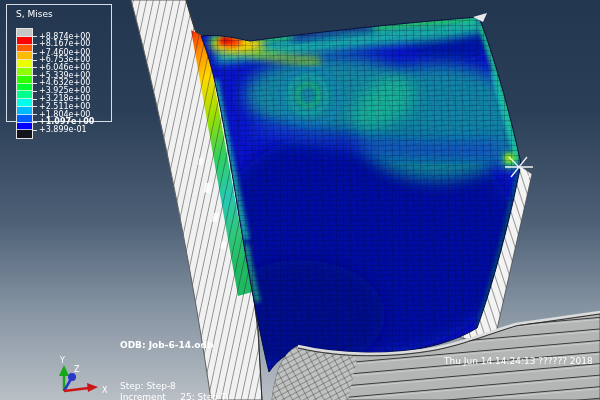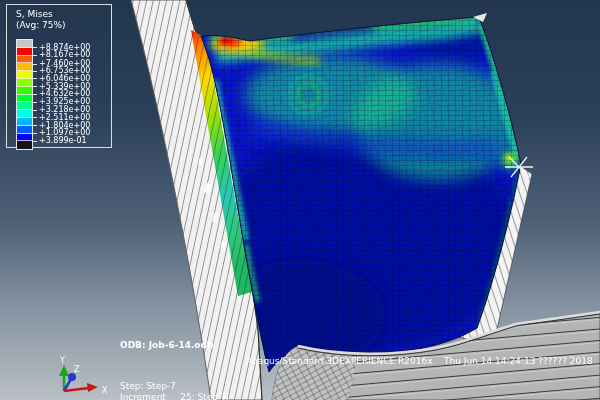--- a/index.html
+++ b/index.html
@@ -4,21 +4,21 @@
 <style>
   html,body{margin:0;padding:0;}
   body{font-family:"DejaVu Sans","Liberation Sans",sans-serif;}
   .viewport{
     position:relative;width:600px;height:400px;overflow:hidden;
     background:linear-gradient(180deg,#223650 0%,#2b3f58 28%,#4c5f75 55%,#8795a3 78%,#b9bfc5 100%);
   }
   .viewport svg.scene{position:absolute;left:0;top:0;z-index:1;}
   
   .legend{
-    position:absolute;left:6px;top:4px;width:106px;height:144px;z-index:6;
+    position:absolute;left:6px;top:4px;width:106px;height:118px;z-index:6;
     border:1px solid #d9dde2;color:#fff;box-sizing:border-box;padding:4px 0 0 9px;
   }
   .legend-title{font-size:9px;line-height:11px;}
   .legend-subtitle{font-size:9px;line-height:11px;}
   .legend-bar{position:relative;margin-top:8px;}
   .legend-swatches{width:15px;border:1px solid #e6e6e6;box-sizing:content-box;}
   .legend-swatches .sw{width:15px;height:7.8px;box-sizing:border-box;border-bottom:1px solid rgba(240,240,240,.75);}
   .legend-swatches .sw:last-child{border-bottom:none;}
   .legend-values{position:absolute;left:23px;top:1px;}
   .legend-values .lv{
@@ -174,21 +174,20 @@
 
     <path d="M473,17 L487,13 L483,22 Z" fill="#e8e8e8"></path>
 
     <g stroke="#ffffff" stroke-width="1.3" opacity="0.92">
       <path d="M509,157 L529,177 M511,177 L527,157 M505,167 L533,167" fill="none"></path>
     </g>
   </svg>
 
   <div class="legend">
     <div class="legend-title">S, Mises</div>
-    <div class="legend-subtitle">(Avg: 75%)</div>
     <div class="legend-bar">
       <div class="legend-swatches">
           <div class="sw" style="background: rgb(198, 198, 198);"></div>
           <div class="sw" style="background: rgb(255, 0, 0);"></div>
           <div class="sw" style="background: rgb(255, 94, 0);"></div>
           <div class="sw" style="background: rgb(255, 187, 0);"></div>
           <div class="sw" style="background: rgb(234, 255, 0);"></div>
           <div class="sw" style="background: rgb(141, 255, 0);"></div>
           <div class="sw" style="background: rgb(47, 255, 0);"></div>
           <div class="sw" style="background: rgb(0, 255, 47);"></div>
@@ -204,30 +203,29 @@
           <div class="lv" style="top: 11.4px;">+8.167e+00</div>
           <div class="lv" style="top: 20px;">+7.460e+00</div>
           <div class="lv" style="top: 27px;">+6.753e+00</div>
           <div class="lv" style="top: 34.8px;">+6.046e+00</div>
           <div class="lv" style="top: 42.6px;">+5.339e+00</div>
           <div class="lv" style="top: 50.4px;">+4.632e+00</div>
           <div class="lv" style="top: 58.2px;">+3.925e+00</div>
           <div class="lv" style="top: 66px;">+3.218e+00</div>
           <div class="lv" style="top: 73.8px;">+2.511e+00</div>
           <div class="lv" style="top: 81.6px;">+1.804e+00</div>
-          <div class="lv" style="top: 89.4px;">+1.097e+00</div>
+          <div class="lv" style="top: 89.4px; font-weight: bold;">+1.097e+00</div>
           <div class="lv" style="top: 97.2px;">+3.899e-01</div>
         </div>
     </div>
   </div>
 
   <div class="status" id="odb-text">ODB: Job-6-14.odb</div>
-  <div class="status" id="solver-text">Abaqus/Standard 3DEXPERIENCE R2016x</div>
   <div class="status" id="datetime-text">Thu Jun 14 14:24:13 ?????? 2018</div>
-  <div class="status" id="step-text">Step: Step-7</div>
+  <div class="status" id="step-text">Step: Step-8</div>
   <div class="status" id="increment-text">Increment     25: Step Ti</div>
 
   <svg class="triad" width="80" height="48" viewBox="0 0 80 48">
     <line x1="24" y1="39" x2="24" y2="22" stroke-width="2.5" stroke="#17a817"></line>
     <polygon points="24,13 19,24 29,24" fill="#17a817"></polygon>
     <line x1="24" y1="39" x2="31" y2="27" stroke-width="2.5" stroke="#2838c8"></line>
     <circle cx="32" cy="25" r="4" fill="#2838c8"></circle>
     <line x1="24" y1="39" x2="49" y2="36" stroke-width="2.5" stroke="#cc1616"></line>
     <polygon points="58,35 47,31 48,40" fill="#cc1616"></polygon>
     <text x="20" y="11">Y</text>

